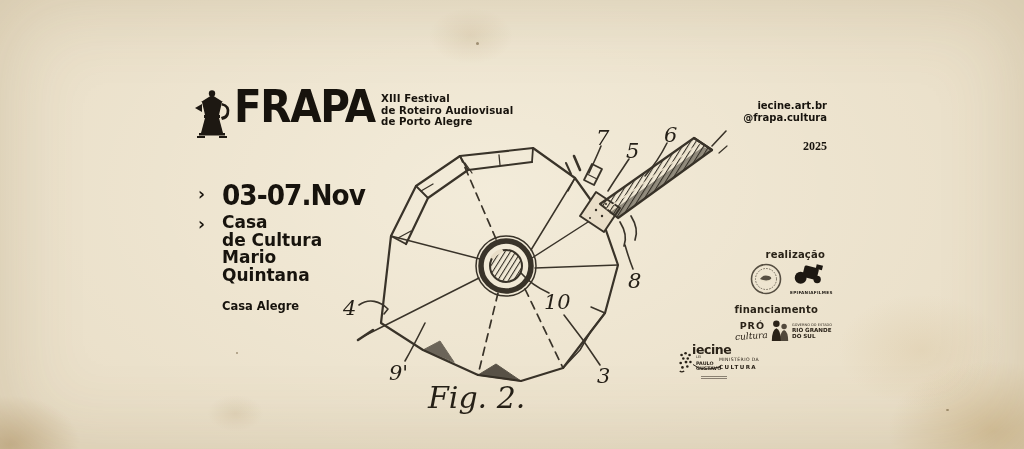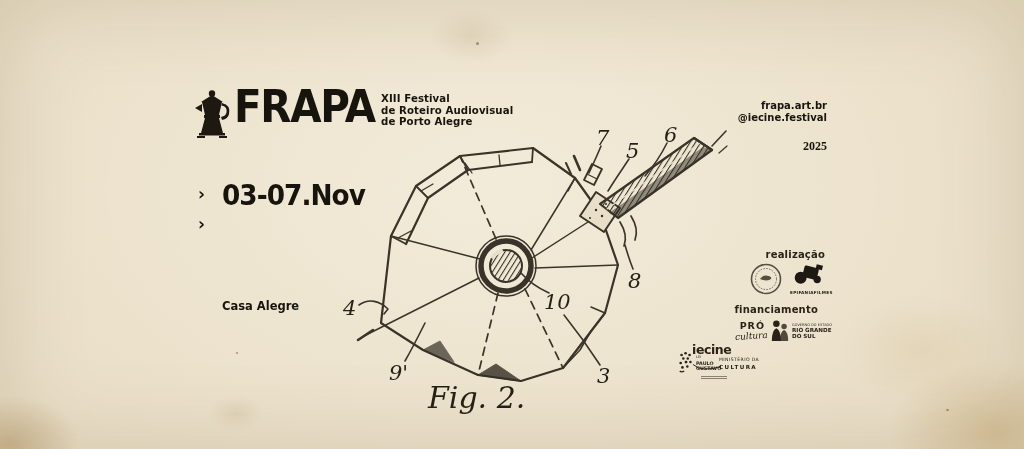--- a/index.html
+++ b/index.html
@@ -121,29 +121,35 @@
 
   <div class="abs brand">FRAPA</div>
 
   <div class="abs tagline">
     <div>XIII Festival</div>
     <div>de Roteiro Audiovisual</div>
     <div>de Porto Alegre</div>
   </div>
 
   <div class="abs net">
-    <div>frapa.art.br</div>
-    <div>@iecine.festival</div>
+    <div>iecine.art.br</div>
+    <div>@frapa.cultura</div>
   </div>
   <div class="abs year">2025</div>
 
   <div class="abs bullet bullet-1">›</div>
   <div class="abs dates">03-07.Nov</div>
 
   <div class="abs bullet bullet-2">›</div>
+  <div class="abs venue">
+    <div>Casa</div>
+    <div>de Cultura</div>
+    <div>Mario</div>
+    <div>Quintana</div>
+  </div>
   <div class="abs city">Casa Alegre</div>
 
   <svg class="abs figure-svg" viewBox="0 0 400 300">
     <defs>
       <pattern id="hatch" patternUnits="userSpaceOnUse" width="4.5" height="4.5" patternTransform="rotate(32)">
         <line x1="0" y1="0" x2="0" y2="4.5" stroke="#241f17" stroke-width="2.1"></line>
       </pattern>
     </defs>
     <g stroke="#2a241b" fill="none" stroke-width="2.2" stroke-linecap="round" stroke-linejoin="round" opacity="0.92">
 

